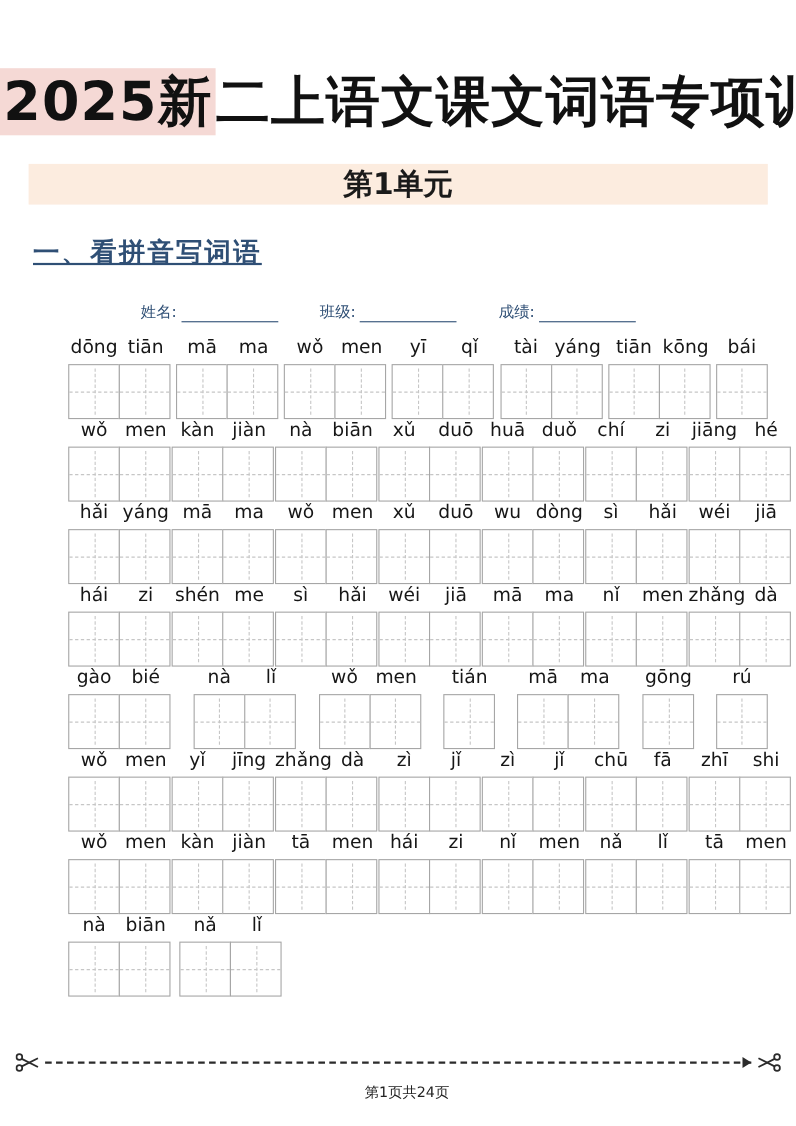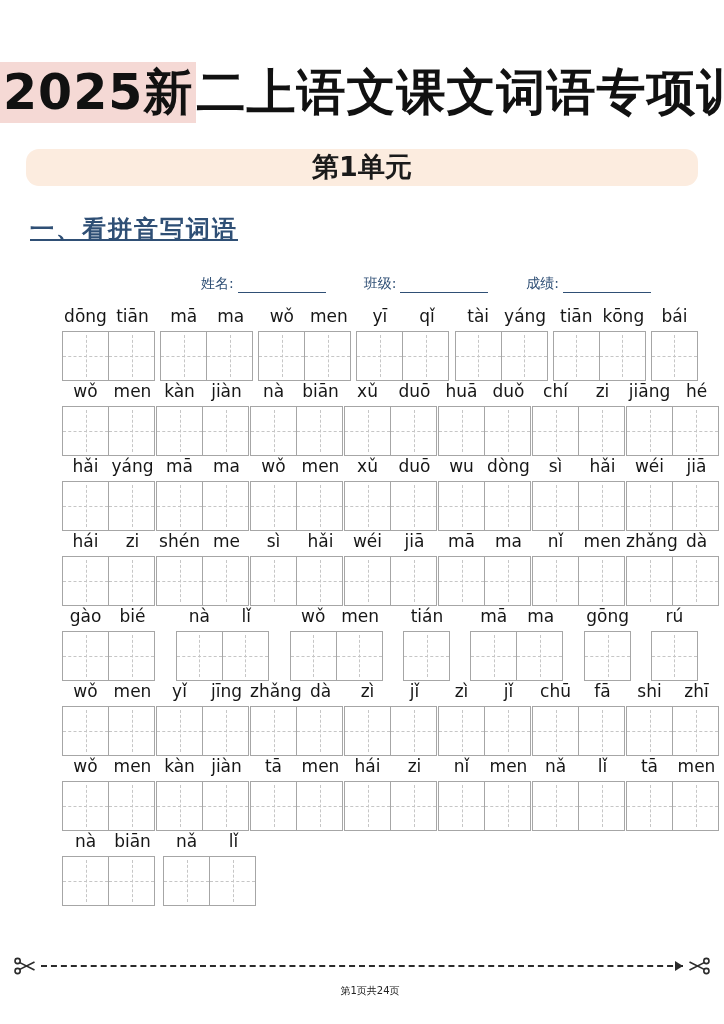--- a/index.html
+++ b/index.html
@@ -22,32 +22,32 @@
     font-size:49px;font-weight:bold;line-height:1.2;letter-spacing:1px;
     font-family:"DejaVu Sans","Liberation Sans",sans-serif;
     white-space:nowrap;
   }
   .title .hl{background:var(--title-highlight-bg);padding:2px 3px;}
 
   .banner{
     margin:26px auto 0;width:672px;height:37px;
     background:var(--unit-banner-bg);
     display:flex;align-items:center;justify-content:center;
-    font-size:27px;font-weight:bold;color:#1a1a1a;border-radius:13px;
+    font-size:27px;font-weight:bold;color:#1a1a1a;
   }
 
   .section{
     margin:27px 0 0 30px;
     color:var(--heading-text);
     font-size:24px;font-weight:bold;letter-spacing:2px;text-decoration:underline;
   }
 
   .info-line{
     margin:30px 0 0 128px;display:flex;gap:38px;
-    color:var(--heading-text);font-size:14px;align-items:flex-end;height:18px;justify-content:center;
+    color:var(--heading-text);font-size:14px;align-items:flex-end;height:18px;
   }
   .info-item{display:flex;align-items:flex-end;}
   .info-item .blank{
     display:inline-block;width:88px;height:15px;margin-left:4px;
     border-bottom:1px solid var(--heading-text);
   }
 
   .grid{margin:13px 26px 0;}
   .g-row{display:flex;justify-content:space-between;height:75px;padding-left:36px;}
   .g-row.partial{justify-content:flex-start;gap:7px;}
@@ -74,21 +74,21 @@
   .cutline{margin:51px 14px 0;display:flex;align-items:center;}
   .dash-line{
     flex:1;height:0;border-top:2px dashed #2b2b2b;margin:0 5px;position:relative;
   }
   .dash-line::after{
     content:"";position:absolute;right:0;top:-6px;
     border-left:8px solid #2b2b2b;border-top:5px solid transparent;border-bottom:5px solid transparent;
   }
   .scissors{flex:0 0 auto;display:block;}
 
-  .footer{margin-top:9px;text-align:center;font-size:10px;color:#222;padding-left:16px;}
+  .footer{margin-top:9px;text-align:center;font-size:13px;color:#222;padding-left:16px;}
 </style>
 </head>
 <body>
 
 <div class="page">
 
   <h1 class="title"><span class="hl">2025新</span><span>二上语文课文词语专项训练</span></h1>
 
   <div class="banner">第1单元</div>
 
@@ -510,25 +510,25 @@
             <div class="py">chū</div>
             <div class="box"></div>
           </div>
           <div class="cell">
             <div class="py">fā</div>
             <div class="box"></div>
           </div>
         </div>
         <div class="pair">
           <div class="cell">
+            <div class="py">zhī</div>
+            <div class="box"></div>
+          </div>
+          <div class="cell">
             <div class="py">shi</div>
-            <div class="box"></div>
-          </div>
-          <div class="cell">
-            <div class="py">zhī</div>
             <div class="box"></div>
           </div>
         </div>
       </div>
       <div class="g-row">
         <div class="pair">
           <div class="cell">
             <div class="py">wǒ</div>
             <div class="box"></div>
           </div>

